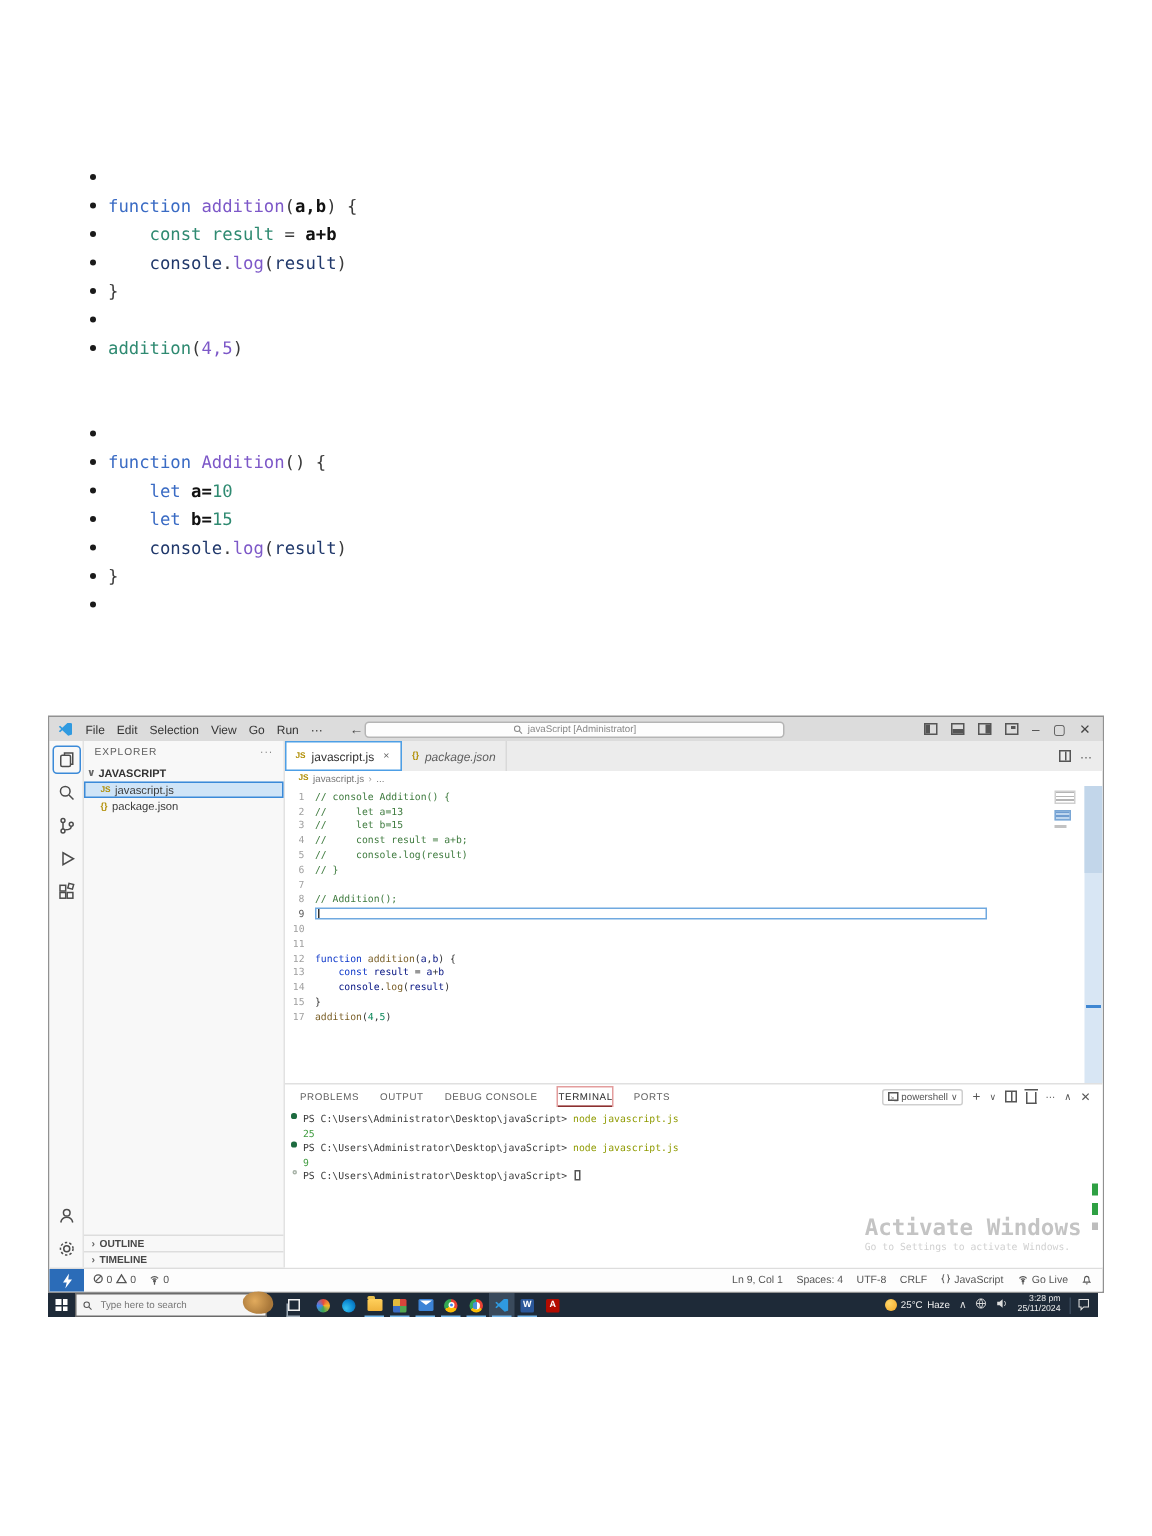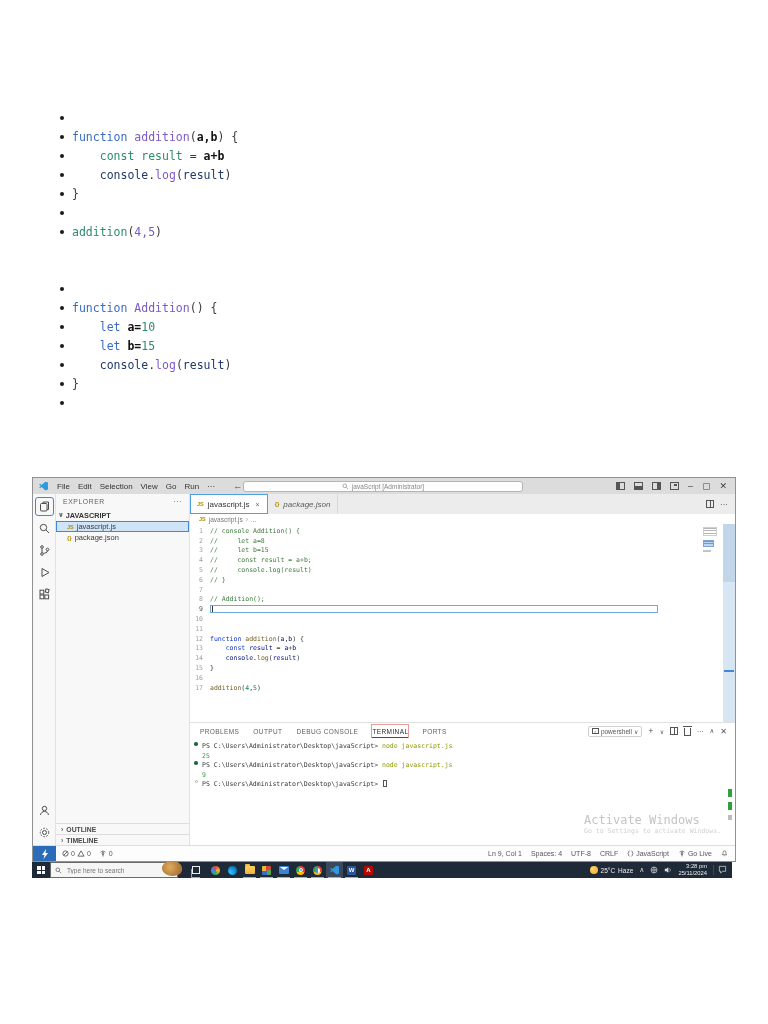--- a/index.html
+++ b/index.html
@@ -102,21 +102,21 @@
   .terminal{flex:1;position:relative;font-family:"DejaVu Sans Mono","Liberation Mono",monospace;font-size:6.5px;color:#3a3a3a;padding:3px 0 0 0;}
   .t-line{height:9.6px;display:flex;align-items:flex-start;white-space:pre;}
   .t-gutter{flex:0 0 12px;display:flex;justify-content:center;}
   .t-dot{width:3.5px;height:3.5px;border-radius:50%;}
   .t-dot.filled{background:#1d6b3f;}
   .t-dot.hollow{border:1px solid #a8b3a8;width:3px;height:3px;}
   .t-cmd{color:#8f9a00;}
   .t-out{color:#3f9b3f;}
   .t-cursor{display:inline-block;width:4px;height:7px;border:1px solid #555;margin-left:1px;}
   .watermark{position:absolute;right:14px;bottom:10px;text-align:left;}
-  .wm1{font-size:12px;color:#c4c4c4;}
+  .wm1{font-size:15px;color:#c4c4c4;font-weight:bold;}
   .wm2{font-size:6.5px;color:#d0d0d0;}
   .scroll-marks{position:absolute;right:3px;top:50px;width:4px;}
   .scroll-marks span{display:block;width:4px;height:8px;margin-bottom:5px;}
   .sm-g{background:#2ea043;}
   .sm-x{background:#bdbdbd;height:5px !important;}
 
   
   .statusbar{flex:0 0 16px;border-top:1px solid #ddd;background:#fdfdfd;display:flex;align-items:center;font-size:7px;color:#565656;}
   .remote{width:23px;height:100%;background:#2b6cb8;display:flex;align-items:center;justify-content:center;}
   .sb-left{display:flex;align-items:center;gap:8px;padding-left:6px;}
@@ -394,21 +394,21 @@
           <span>...</span>
         </div>
         <div class="editor">
           <div id="editor-lines">
               <div class="ed-line">
                 <span class="ed-num">1</span>
                 <span class="ed-code"><span class="tok-c">// console Addition() {</span></span>
               </div>
               <div class="ed-line">
                 <span class="ed-num">2</span>
-                <span class="ed-code"><span class="tok-c">//     let a=8</span></span>
+                <span class="ed-code"><span class="tok-c">//     let a=13</span></span>
               </div>
               <div class="ed-line">
                 <span class="ed-num">3</span>
                 <span class="ed-code"><span class="tok-c">//     let b=15</span></span>
               </div>
               <div class="ed-line">
                 <span class="ed-num">4</span>
                 <span class="ed-code"><span class="tok-c">//     const result = a+b;</span></span>
               </div>
               <div class="ed-line">
@@ -449,24 +449,20 @@
                 <span class="ed-num">13</span>
                 <span class="ed-code"><span class="tok-p">    </span><span class="tok-k">const </span><span class="tok-v">result</span><span class="tok-p"> = </span><span class="tok-v">a</span><span class="tok-p">+</span><span class="tok-v">b</span></span>
               </div>
               <div class="ed-line">
                 <span class="ed-num">14</span>
                 <span class="ed-code"><span class="tok-p">    </span><span class="tok-v">console</span><span class="tok-p">.</span><span class="tok-f">log</span><span class="tok-p">(</span><span class="tok-v">result</span><span class="tok-p">)</span></span>
               </div>
               <div class="ed-line">
                 <span class="ed-num">15</span>
                 <span class="ed-code"><span class="tok-p">}</span></span>
-              </div>
-              <div class="ed-line">
-                <span class="ed-num">16</span>
-                <span class="ed-code"></span>
               </div>
               <div class="ed-line">
                 <span class="ed-num">17</span>
                 <span class="ed-code"><span class="tok-f">addition</span><span class="tok-p">(</span><span class="tok-n2">4</span><span class="tok-p">,</span><span class="tok-n2">5</span><span class="tok-p">)</span></span>
               </div>
             </div>
           <div class="minimap">
             <div class="mini-a"></div>
               <div class="mini-b"></div>
               <div class="mini-c"></div>

